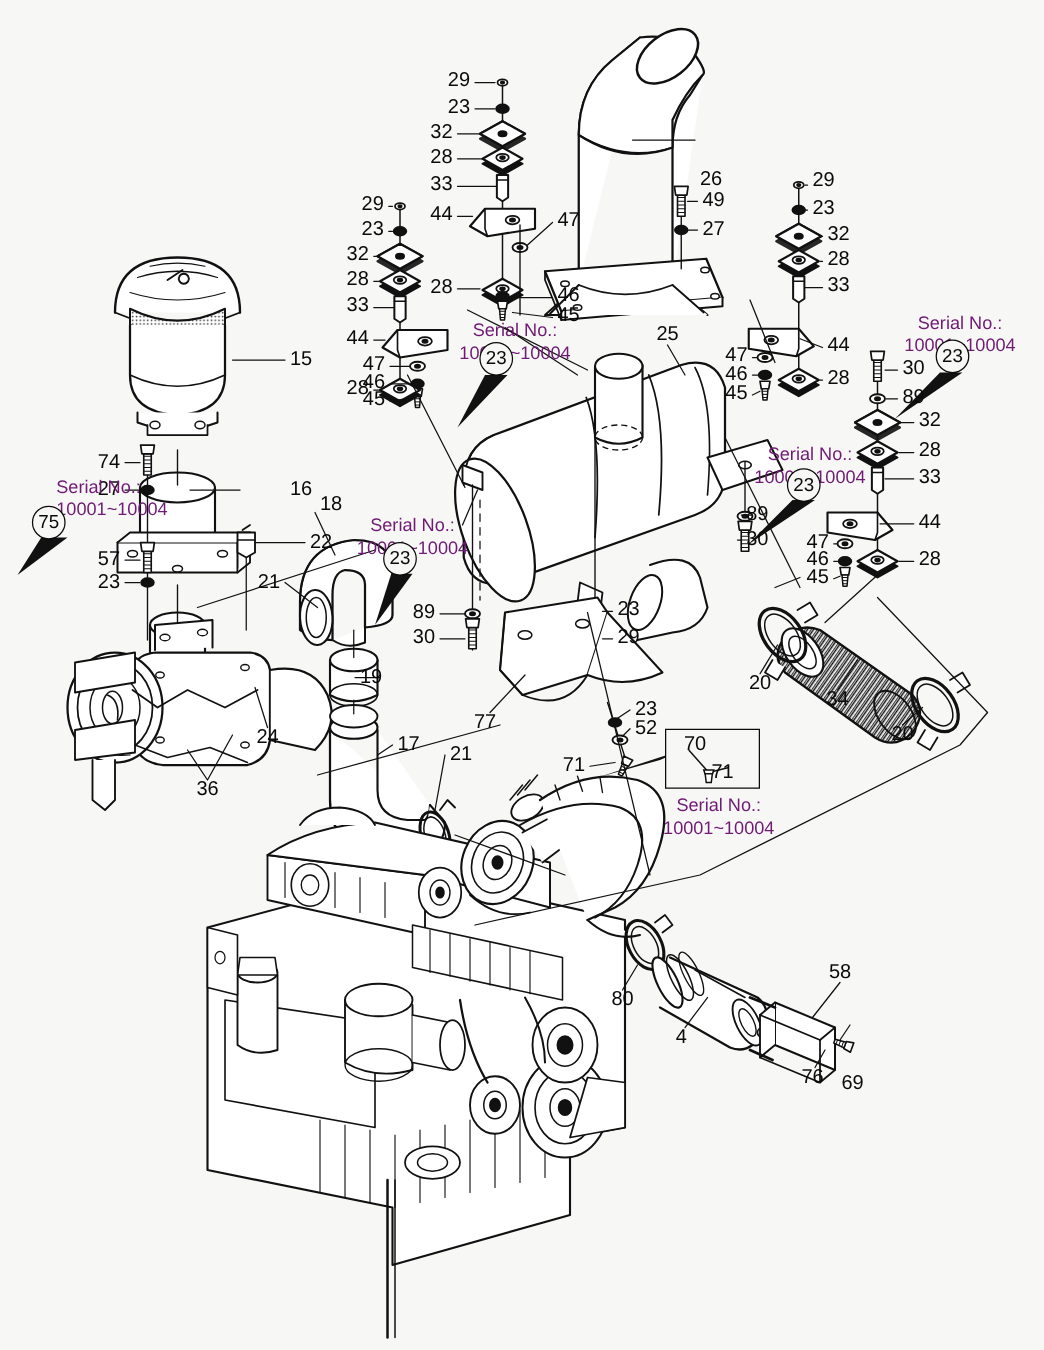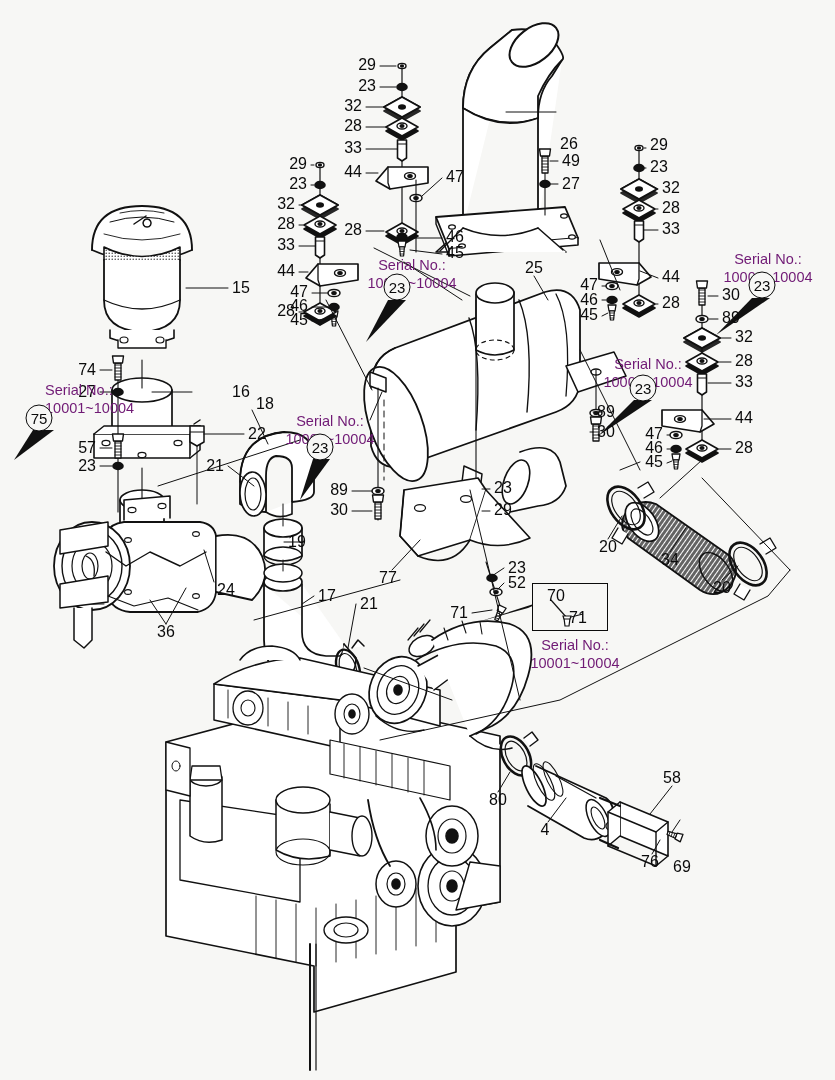--- a/index.html
+++ b/index.html
@@ -673,21 +673,21 @@
       <div class="lbl r" style="left: 96px; top: 370px;">74</div>
       <div class="lbl r" style="left: 96px; top: 392px;">27</div>
       <div class="lbl l" style="left: 196px; top: 392px; margin-left: 36px;">16</div>
       <div class="lbl r" style="left: 96px; top: 448px;">57</div>
       <div class="lbl r" style="left: 96px; top: 466px;">23</div>
       <div class="lbl l" style="left: 248px; top: 434px;">22</div>
       <div class="lbl l" style="left: 256px; top: 404px;">18</div>
       <div class="lbl r" style="left: 224px; top: 466px;">21</div>
       <div class="lbl l" style="left: 288px; top: 542px;">19</div>
       <div class="lbl l" style="left: 318px; top: 596px;">17</div>
-      <div class="lbl c" style="left: 226px; top: 590px;">24</div>
+      <div class="lbl c" style="left: 214px; top: 590px;">24</div>
       <div class="lbl c" style="left: 166px; top: 632px;">36</div>
       <div class="lbl l" style="left: 360px; top: 604px;">21</div>
       <div class="lbl c" style="left: 388px; top: 578px; text-align: right;">77</div>
       <div class="lbl l" style="left: 508px; top: 568px;">23</div>
       <div class="lbl l" style="left: 508px; top: 583px;">52</div>
       <div class="lbl r" style="left: 468px; top: 613px;">71</div>
       <div class="lbl c" style="left: 608px; top: 547px;">20</div>
       <div class="lbl c" style="left: 670px; top: 560px;">34</div>
       <div class="lbl c" style="left: 722px; top: 588px;">20</div>
       <div class="lbl c" style="left: 498px; top: 800px;">80</div>

